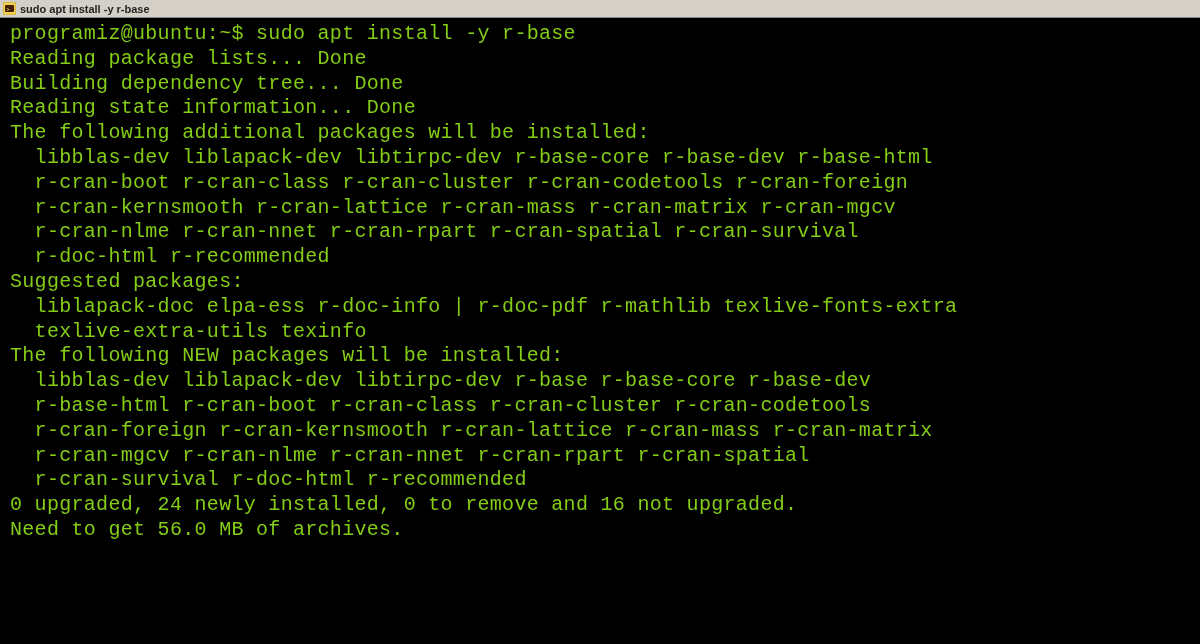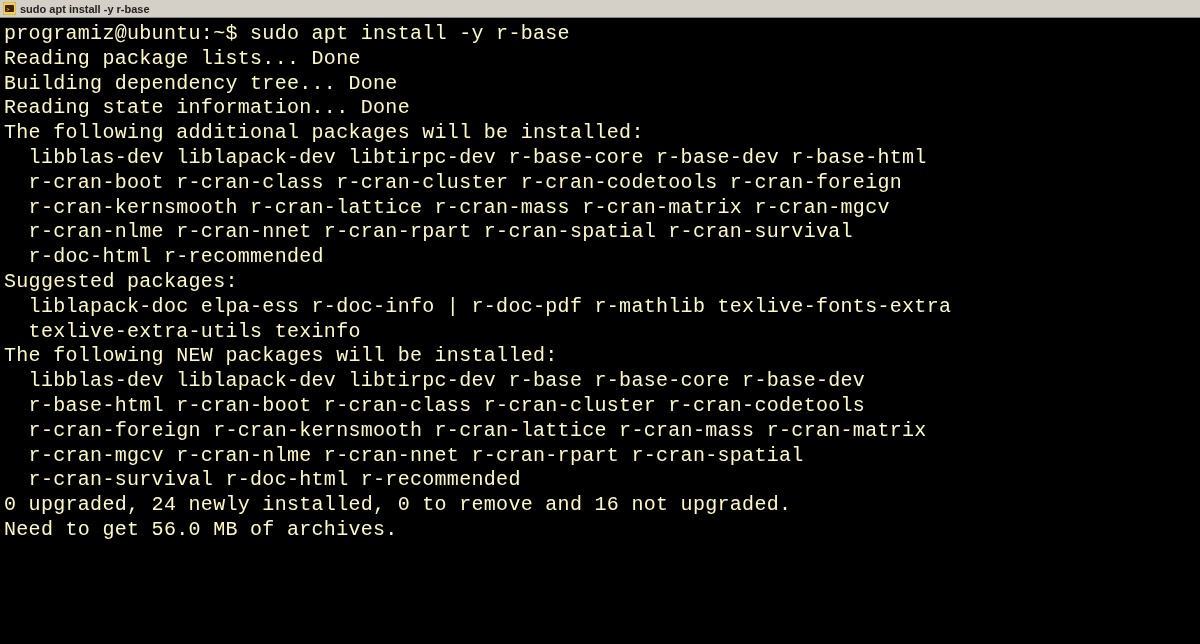--- a/index.html
+++ b/index.html
@@ -32,24 +32,24 @@
       align-items: center;
       justify-content: center;
     }
     .title-bar-text {
       font-weight: bold;
       color: #222;
       font-size: 11px;
     }
     .terminal {
       background: #000;
-      color: #fef9c3;
+      color: #84cc16;
       width: 100%;
       height: calc(100% - 18px);
-      padding: 4px 4px;
+      padding: 4px 10px;
       font-size: 20px;
       line-height: 1.24;
       white-space: pre;
       overflow: hidden;
       letter-spacing: 0.3px;
     }
     .terminal span {
       white-space: pre;
     }
   </style>

